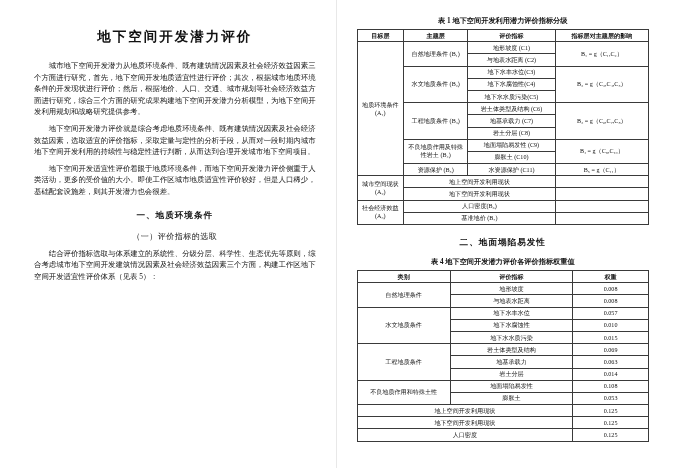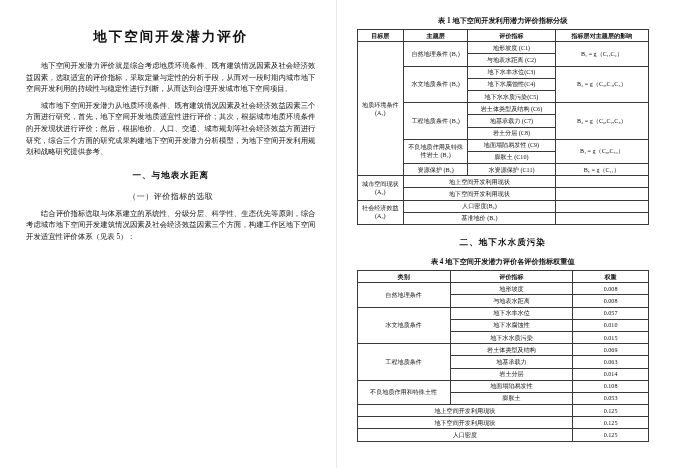--- a/index.html
+++ b/index.html
@@ -1,20 +1,20 @@
 <!DOCTYPE html>
 <html><head>
 <meta charset="utf-8">
 <style>
   html,body{margin:0;padding:0;background:#8c8c8c;}
   body{width:673px;height:468px;overflow:hidden;font-family:"Liberation Serif",serif;}
   .page{position:relative;width:673px;height:468px;background:#ffffff;}
   .spread{display:flex;width:673px;height:468px;box-sizing:border-box;}
   .col{box-sizing:border-box;}
-  .left-col{width:336px;padding:18px 20px 10px 26px;}
+  .left-col{width:336px;padding:18px 20px 10px 34px;}
   .gutter{width:2px;background:#ffffff;border-left:1px solid #e8e8e8;}
   .right-col{width:335px;padding:14px 24px 10px 18px;}
 
   .doc-title{
     text-align:center;font-size:13.5px;font-weight:bold;letter-spacing:2px;
     margin:10px 0 14px 0;color:#111;
   }
   p.body{
     font-size:7.4px;line-height:11.6px;text-align:justify;text-indent:2em;
     margin:0 0 5px 0;color:#151515;
@@ -44,24 +44,25 @@
 </style>
 </head>
 <body>
 
 <div class="page">
   <div class="spread">
 
     <div class="col left-col">
       <div class="doc-title">地下空间开发潜力评价</div>
 
+      <p class="body">城市地下空间开发潜力从地质环境条件、既有建筑情况因素及社会经济效益因素三个方面进行研究，首先，地下空间开发地质适宜性进行评价；其次，根据城市地质环境条件的开发现状进行评价；然后，根据地价、人口、交通、城市规划等社会经济效益方面进行研究，综合三个方面的研究成果构建地下空间开发潜力分析模型，为地下空间开发利用规划和战略研究提供参考。</p>
       <p class="body">地下空间开发潜力评价就是综合考虑地质环境条件、既有建筑情况因素及社会经济效益因素，选取适宜的评价指标，采取定量与定性的分析手段，从而对一段时期内城市地下空间开发利用的持续性与稳定性进行判断，从而达到合理开发城市地下空间项目。</p>
-      <p class="body">城市地下空间开发潜力从地质环境条件、既有建筑情况因素及社会经济效益因素三个方面进行研究，首先，地下空间开发地质适宜性进行评价；其次，根据城市地质环境条件的开发现状进行评价；然后，根据地价、人口、交通、城市规划等社会经济效益方面进行研究，综合三个方面的研究成果构建地下空间开发潜力分析模型，为地下空间开发利用规划和战略研究提供参考。</p>
-
-      <h2 class="sec">一、与地表水距离</h2>
+      <p class="body">地下空间开发适宜性评价着眼于地质环境条件，而地下空间开发潜力评价侧重于人类活动，更多的受价值的大小。即使工作区城市地质适宜性评价较好，但是人口稀少，基础配套设施差，则其开发潜力也会很差。</p>
+
+      <h2 class="sec">一、地质环境条件</h2>
       <h3 class="subsec">（一）评价指标的选取</h3>
 
       <p class="body">结合评价指标选取与体系建立的系统性、分级分层、科学性、生态优先等原则，综合考虑城市地下空间开发建筑情况因素及社会经济效益因素三个方面，构建工作区地下空间开发适宜性评价体系（见表 5）：</p>
     </div>
 
     <div class="gutter"></div>
 
     <div class="col right-col">
 
       <div class="tbl-caption">表 1 地下空间开发利用潜力评价指标分级</div>
@@ -145,21 +146,21 @@
             <td colspan="2">人口密度(B₆)</td>
             <td></td>
           </tr>
           <tr>
             <td colspan="2">基准地价 (B₇)</td>
             <td></td>
           </tr>
         </tbody>
       </table>
 
-      <h2 class="sec">二、地下水水质污染</h2>
+      <h2 class="sec">二、地面塌陷易发性</h2>
 
       <div class="tbl-caption">表 4 地下空间开发潜力评价各评价指标权重值</div>
 
       <table class="grid t2">
         <colgroup>
             <col style="width:32%">
             <col style="width:42%">
             <col style="width:26%">
           </colgroup>
         <tbody>

